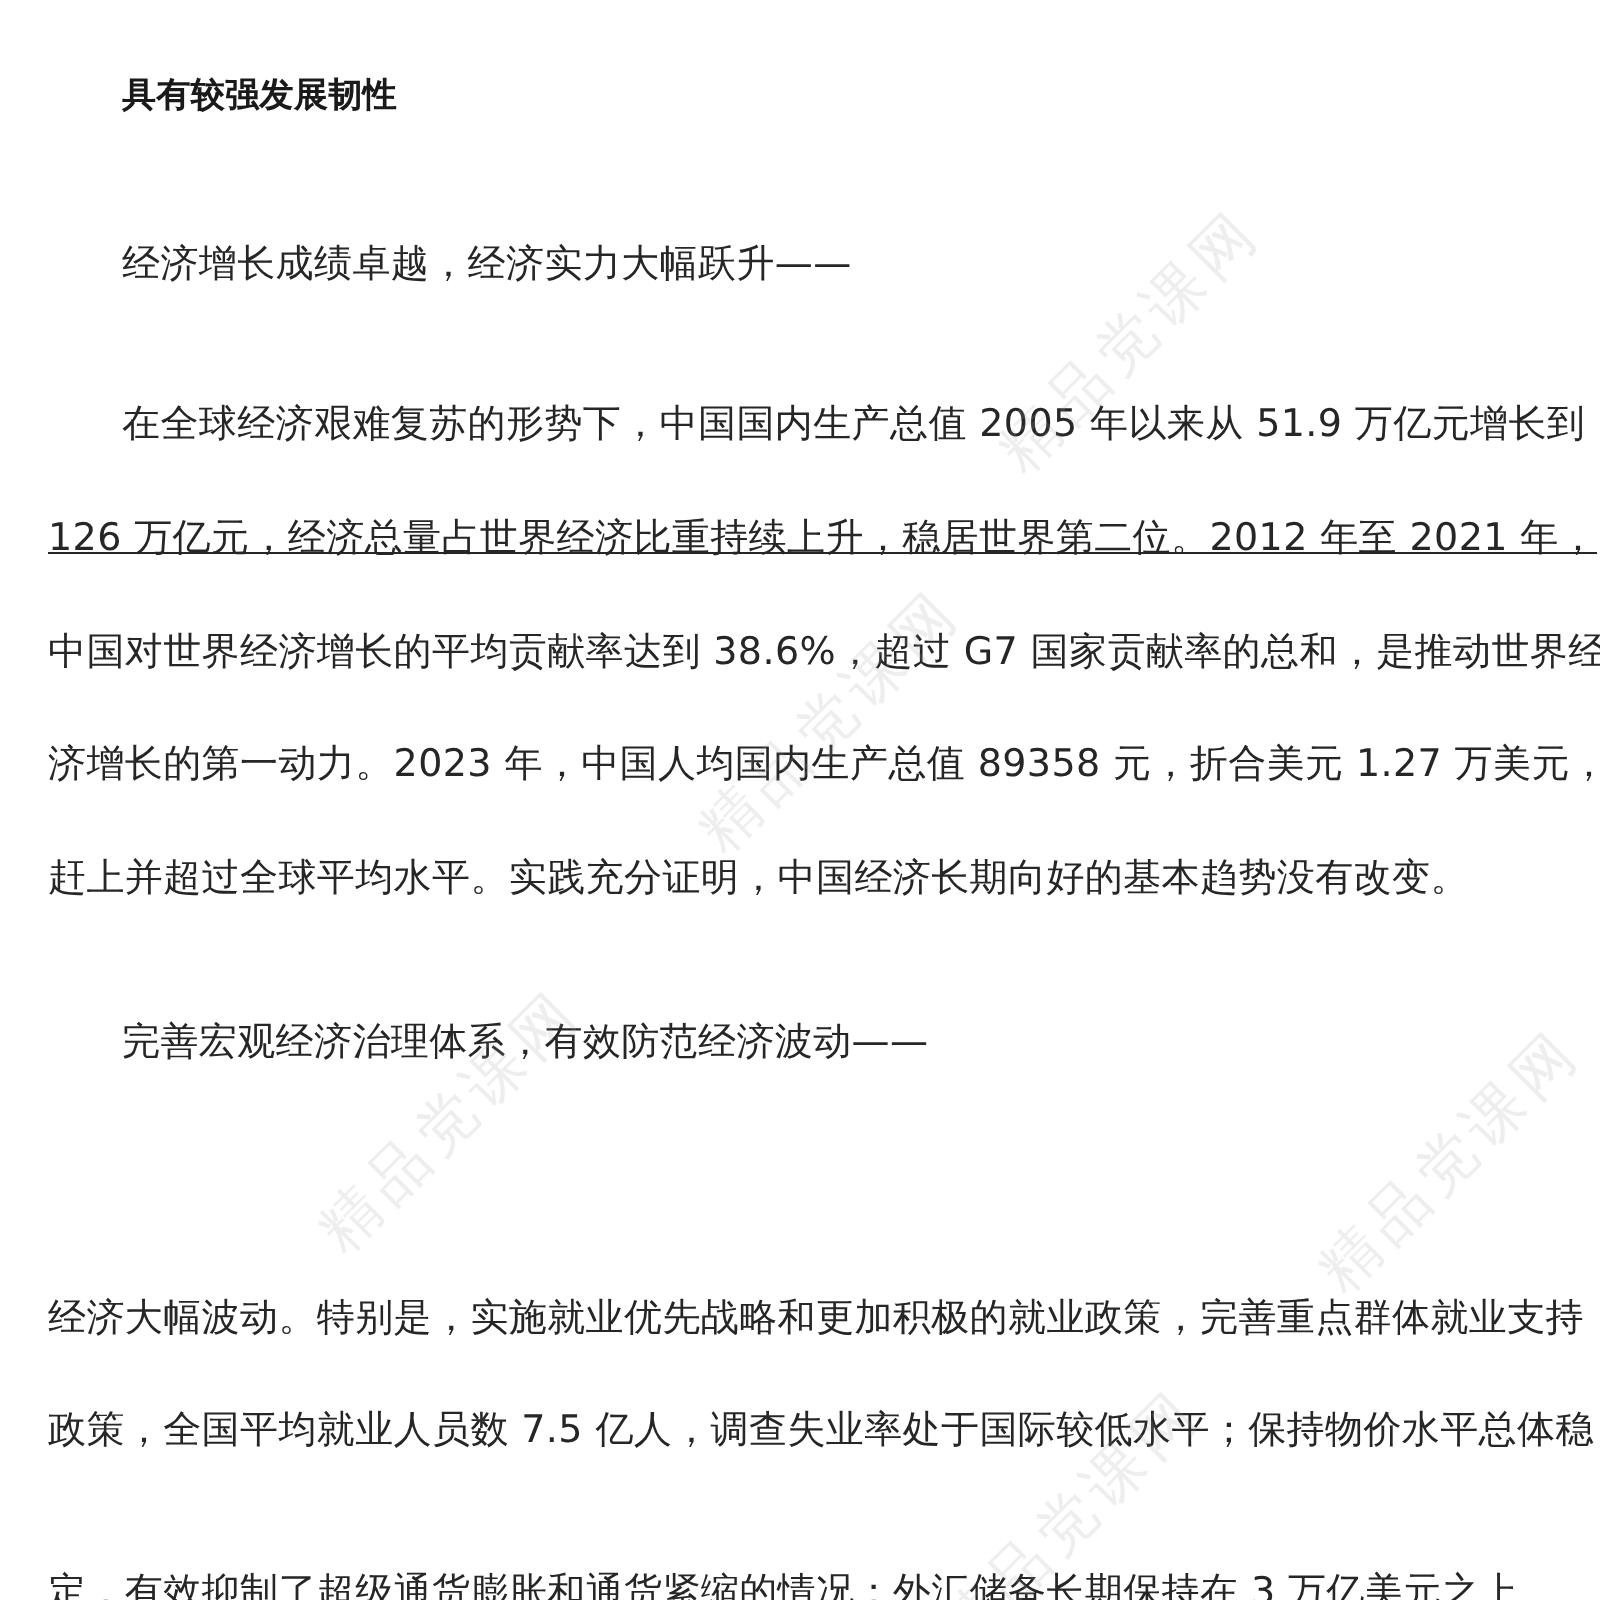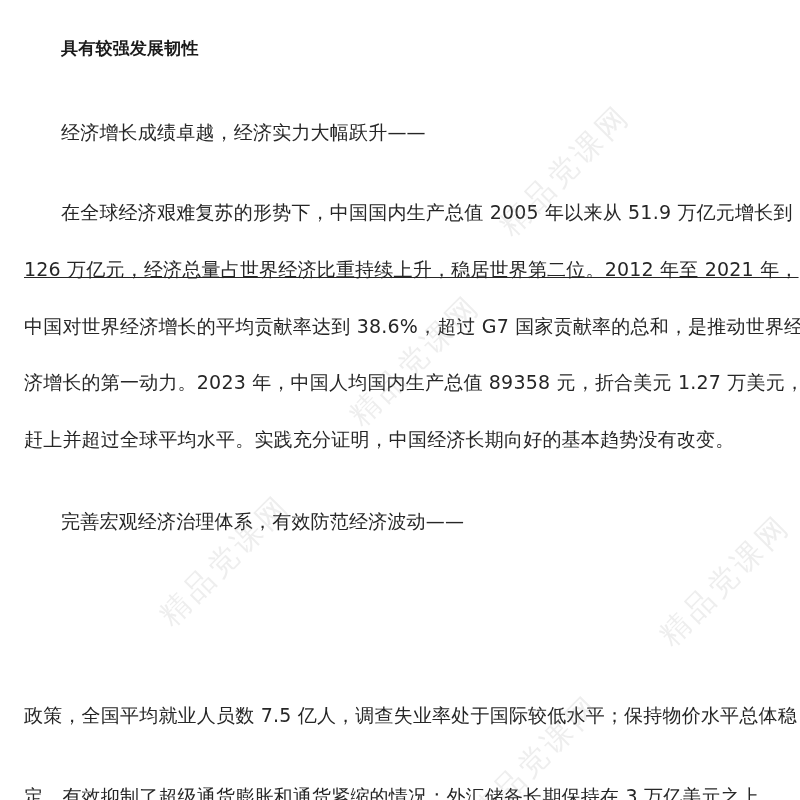--- a/index.html
+++ b/index.html
@@ -57,20 +57,21 @@
   <div class="line indent" style="top:120px;">经济增长成绩卓越，经济实力大幅跃升——</div>
 
   <div class="line indent" style="top:200px;">在全球经济艰难复苏的形势下，中国国内生产总值 2005 年以来从 51.9 万亿元增长到</div>
   <div class="line" style="top:257px;text-decoration:underline;">126 万亿元，经济总量占世界经济比重持续上升，稳居世界第二位。2012 年至 2021 年，</div>
   <div class="line" style="top:314px;">中国对世界经济增长的平均贡献率达到 38.6%，超过 G7 国家贡献率的总和，是推动世界经</div>
   <div class="line" style="top:370px;">济增长的第一动力。2023 年，中国人均国内生产总值 89358 元，折合美元 1.27 万美元，</div>
   <div class="line indent" style="top:509px;">完善宏观经济治理体系，有效防范经济波动——</div>
 
   <div class="line" style="top:427px;">赶上并超过全球平均水平。实践充分证明，中国经济长期向好的基本趋势没有改变。</div>
 
+  <div class="line" style="top:647px;">经济大幅波动。特别是，实施就业优先战略和更加积极的就业政策，完善重点群体就业支持</div>
   <div class="line" style="top:703px;">政策，全国平均就业人员数 7.5 亿人，调查失业率处于国际较低水平；保持物价水平总体稳</div>
   <div class="line" style="top:784px;">定，有效抑制了超级通货膨胀和通货紧缩的情况；外汇储备长期保持在 3 万亿美元之上</div>
 
   <div class="watermark" style="left:480px; top:150px;">精品党课网</div>
   <div class="watermark" style="left:330px; top:340px;">精品党课网</div>
   <div class="watermark" style="left:140px; top:540px;">精品党课网</div>
   <div class="watermark" style="left:640px; top:560px;">精品党课网</div>
   <div class="watermark" style="left:450px; top:740px;">精品党课网</div>
 
 </div>

